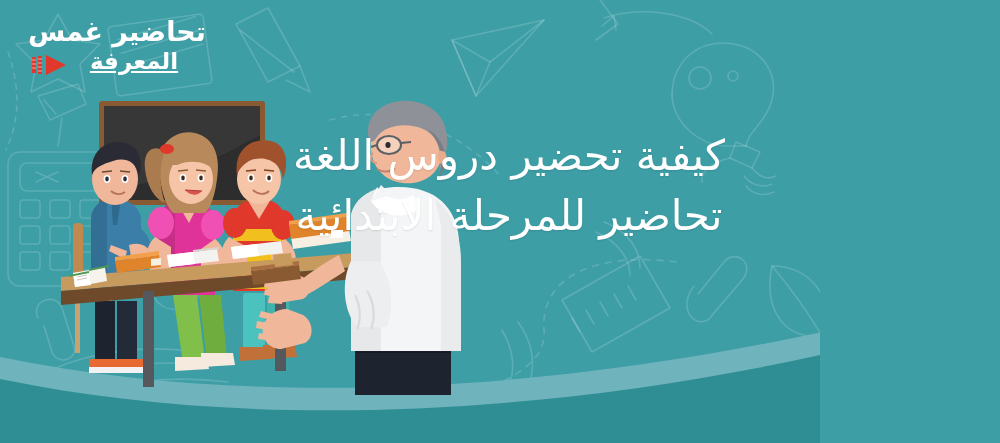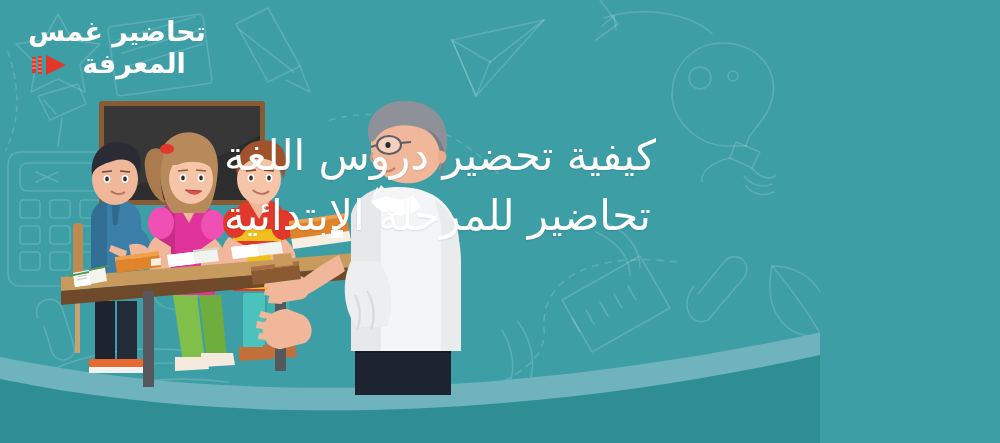--- a/index.html
+++ b/index.html
@@ -18,29 +18,29 @@
   
   .logo{
     position:absolute;left:22px;top:18px;width:190px;height:80px;
     text-align:center;
   }
   .logo-l1,.logo-l2{
     color:#ffffff;font-weight:bold;letter-spacing:-1px;
     direction:rtl;white-space:nowrap;line-height:1;
   }
   .logo-l1{font-size:27px;}
-  .logo-l2{font-size:27px;margin-top:5px;padding-left:34px;}
+  .logo-l2{font-size:23px;margin-top:5px;padding-left:34px;text-decoration:underline;}
   .logo-mark{
     position:absolute;left:30px;top:54px;width:40px;height:22px;
   }
 
   
   .title{
     position:absolute;right:26px;top:126px;width:570px;
-    direction:rtl;text-align:left;
+    direction:rtl;text-align:center;
     color:#ffffff;font-size:42px;line-height:1.42;
     font-weight:500;
     text-shadow:0 1px 2px rgba(0,0,0,.10);
   }
   .title .ln{display:block;white-space:nowrap;}
 
   
   .scene{position:absolute;left:55px;top:95px;width:420px;height:300px;}
 </style>
 </head>

